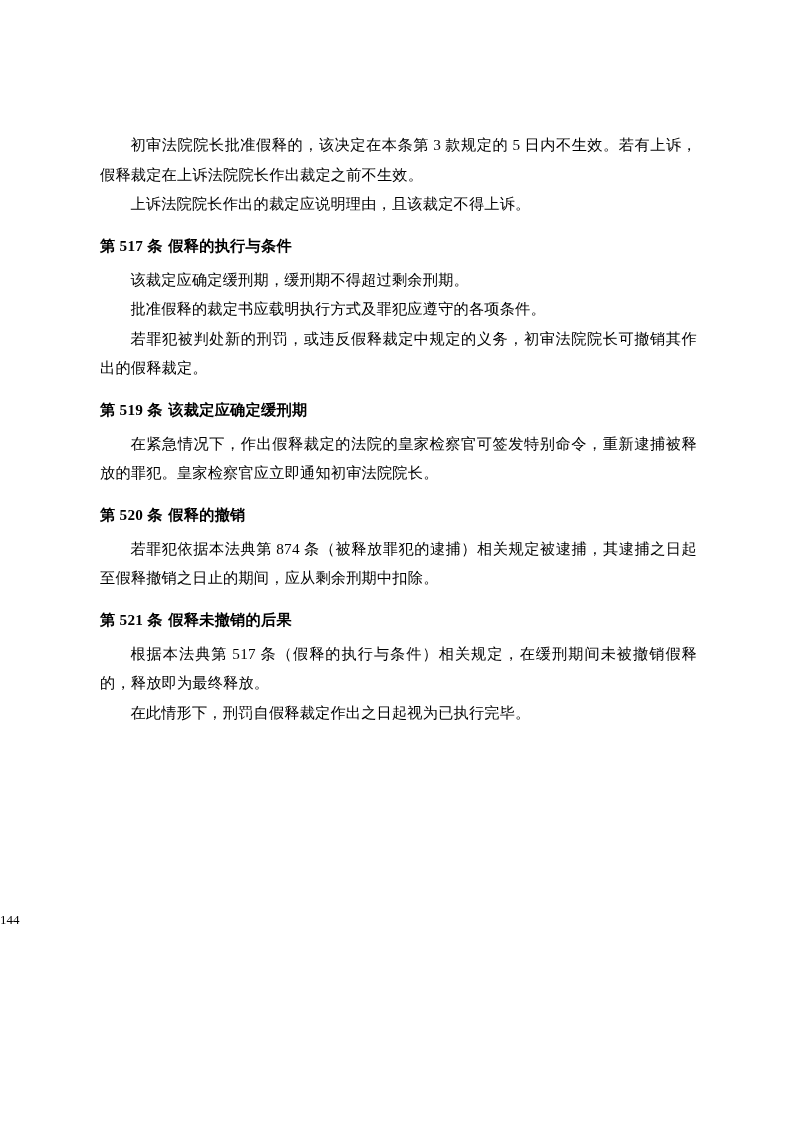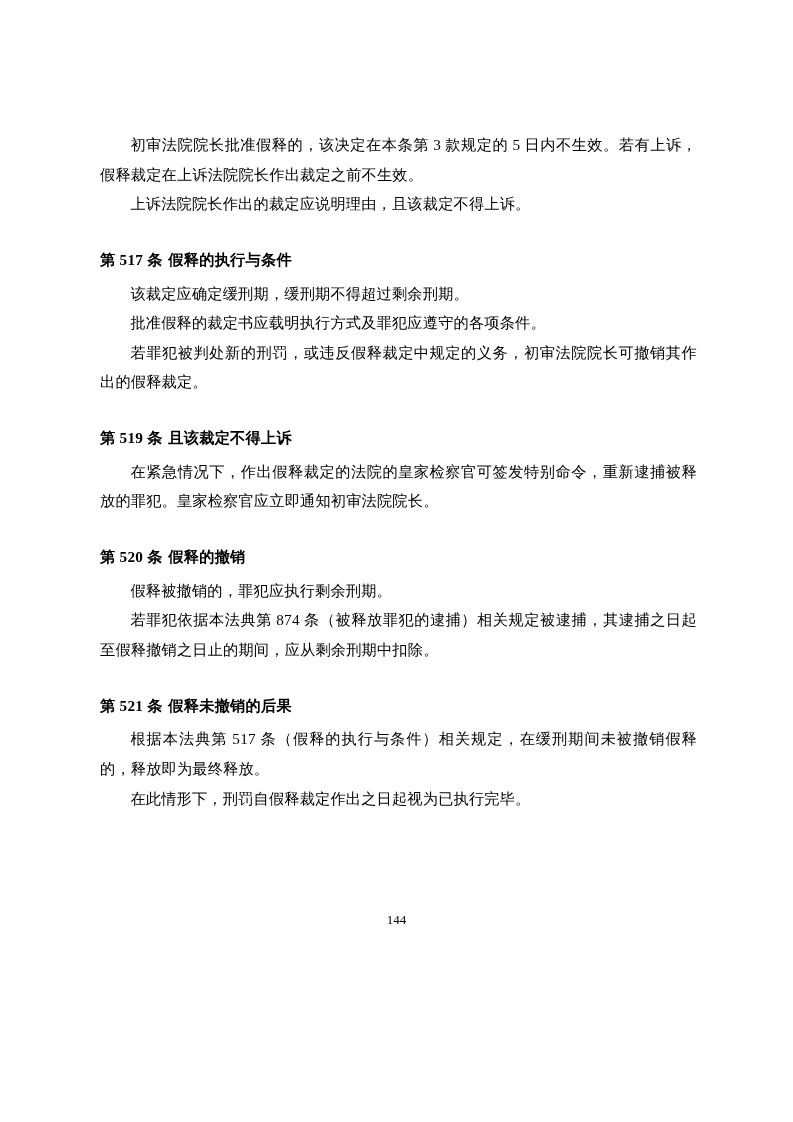--- a/index.html
+++ b/index.html
@@ -31,40 +31,39 @@
     letter-spacing: 0.2px;
   }
   p {
     margin: 0;
   }
   .para {
     text-indent: 2em;
   }
   .heading {
     font-weight: bold;
-    margin-top: 26px;
+    margin-top: 12px;
     margin-bottom: 4px;
     text-indent: 0;
     letter-spacing: 0.3px;
   }
   .heading .art-no {
     margin-right: 0.35em;
   }
   .block {
     margin-bottom: 0;
   }
   .first-block {
     margin-top: 0;
   }
   .page-number {
     position: absolute;
     left: 0;
     right: 0;
     bottom: 66px;
-    text-align: center;
     font-size: 13px;
     font-family: "Liberation Serif", "DejaVu Serif", serif;
   }
 </style>
 </head>
 <body>
 
 <div class="page">
   <div class="doc-body">
 
@@ -73,28 +72,27 @@
 
     <p class="heading">
       <span class="art-no">第 517 条</span><span>假释的执行与条件</span>
     </p>
     <p class="para block">该裁定应确定缓刑期，缓刑期不得超过剩余刑期。</p>
     <p class="para block">批准假释的裁定书应载明执行方式及罪犯应遵守的各项条件。</p>
 
     <p class="para block">若罪犯被判处新的刑罚，或违反假释裁定中规定的义务，初审法院院长可撤销其作出的假释裁定。</p>
 
     <p class="heading">
-      <span class="art-no">第 519 条</span><span>且该裁定不得上诉</span>
+      <span class="art-no">第 519 条</span><span>该裁定应确定缓刑期</span>
     </p>
     <p class="para block">在紧急情况下，作出假释裁定的法院的皇家检察官可签发特别命令，重新逮捕被释放的罪犯。皇家检察官应立即通知初审法院院长。</p>
 
     <p class="heading">
       <span class="art-no">第 520 条</span><span>假释的撤销</span>
     </p>
-    <p class="para block">假释被撤销的，罪犯应执行剩余刑期。</p>
     <p class="para block">若罪犯依据本法典第 874 条（被释放罪犯的逮捕）相关规定被逮捕，其逮捕之日起至假释撤销之日止的期间，应从剩余刑期中扣除。</p>
 
     <p class="heading">
       <span class="art-no">第 521 条</span><span>假释未撤销的后果</span>
     </p>
     <p class="para block">根据本法典第 517 条（假释的执行与条件）相关规定，在缓刑期间未被撤销假释的，释放即为最终释放。</p>
     <p class="para block">在此情形下，刑罚自假释裁定作出之日起视为已执行完毕。</p>
 
   </div>
   <div class="page-number">144</div>

